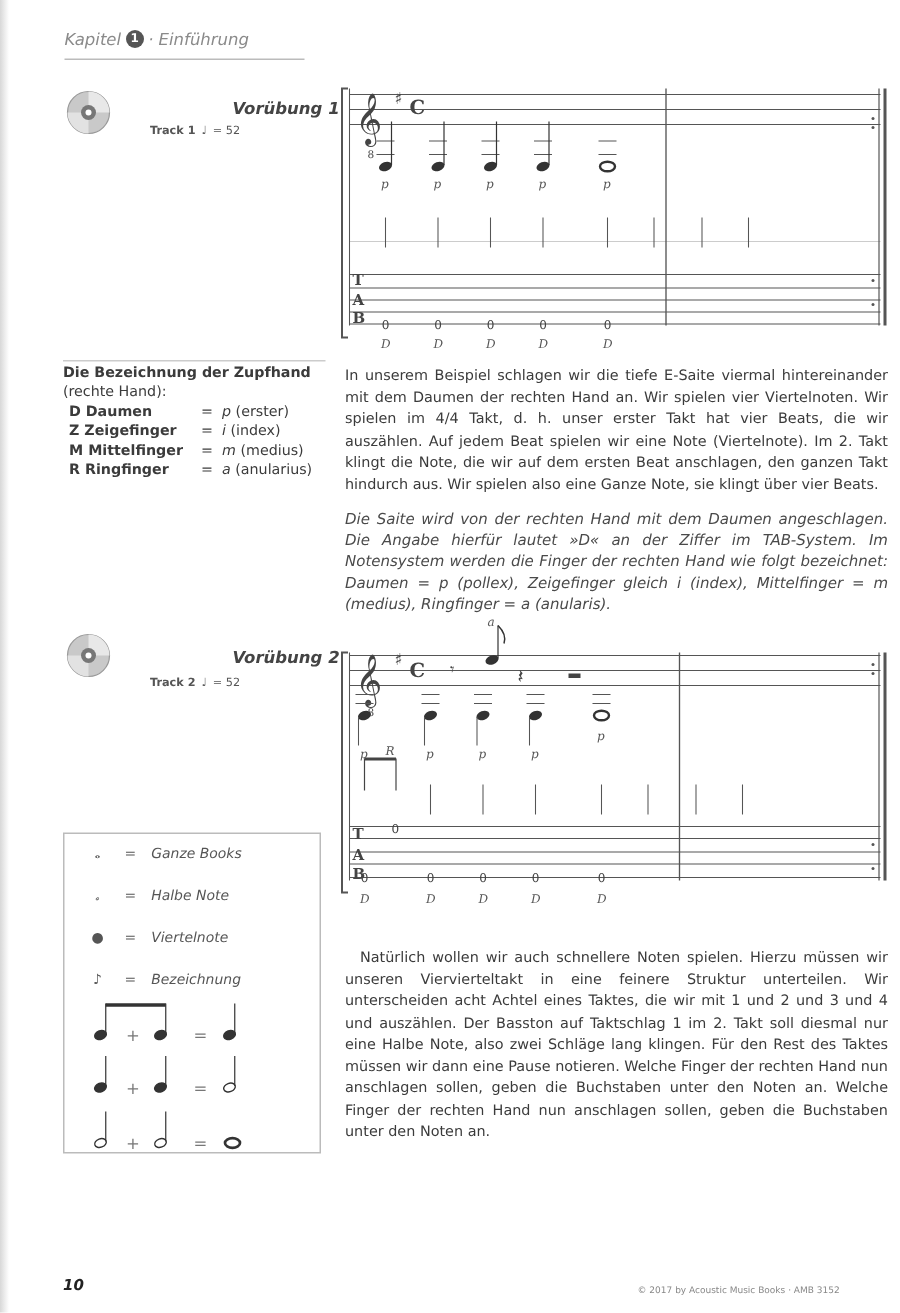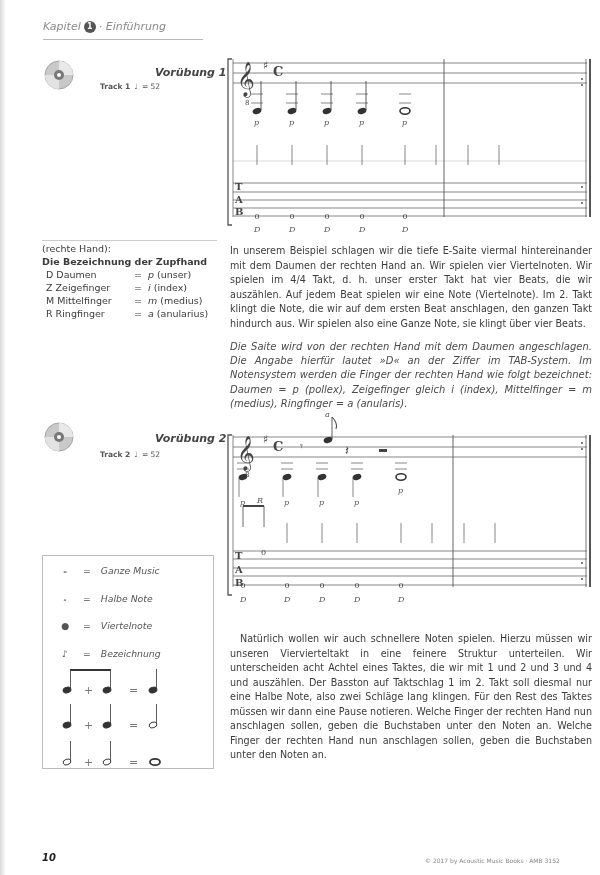--- a/index.html
+++ b/index.html
@@ -1,29 +1,29 @@
 <!DOCTYPE html>
 <html><head>
 <meta charset="utf-8">
 <style>
   html,body{margin:0;padding:0;background:#fff;}
   body{width:600px;height:875px;position:relative;overflow:hidden;font-family:"DejaVu Sans",sans-serif;color:#3a3a3a;}
   .abs{position:absolute;}
   .left-shadow{left:0;top:0;width:6px;height:875px;background:linear-gradient(to right,#d8d8d8,#fff);}
-  .chapter{left:43px;top:20px;font-size:11px;font-style:italic;color:#8a8a8a;display:flex;align-items:center;gap:3px;}
+  .chapter{left:43px;top:20px;font-size:11px;font-style:italic;color:#8a8a8a;display:flex;gap:3px;}
   .chapter .num{display:inline-block;width:12px;height:12px;border-radius:50%;background:#555;color:#fff;font-size:8px;font-weight:bold;text-align:center;line-height:12px;font-style:normal;}
   .chapter-rule{left:43px;top:39px;width:160px;height:1px;background:#bbb;}
   .cd{width:30px;height:30px;}
   .track{font-size:7.5px;color:#555;display:flex;align-items:center;gap:4px;padding-left:40px;}
   .track b{font-weight:bold;}
   .ex-title{font-size:11px;font-weight:bold;font-style:italic;color:#444;font-family:"DejaVu Sans",sans-serif;}
   .legend-box{left:42px;top:242px;width:175px;font-size:9.5px;line-height:13px;color:#3b3b3b;}
   .legend-box .hd{font-weight:bold;}
   .legend-row{display:flex;padding-left:4px;}
-  .legend-row .k{width:88px;}
+  .legend-row .k{width:88px;font-weight:bold;}
   .legend-row .eq{width:14px;}
   .legend-row .v i{font-style:italic;}
   .legend-rule{left:42px;top:240px;width:175px;height:1px;background:#ccc;}
   .para{font-size:9.6px;line-height:14.5px;color:#3b3b3b;text-align:justify;}
   .para-it{font-style:italic;font-size:10px;line-height:14.2px;color:#4a4a4a;text-align:justify;}
   .notes-box{left:42px;top:555px;width:170px;height:212px;border:1px solid #bbb;}
   .nrow{position:absolute;left:14px;display:flex;align-items:center;gap:10px;font-size:9.3px;font-style:italic;color:#555;}
   .nrow .sym{width:16px;text-align:center;font-style:normal;}
   .footer-page{left:42px;top:852px;font-size:10px;font-weight:bold;font-style:italic;color:#222;}
   .footer-copy{left:425px;top:857px;font-size:6px;color:#888;}
@@ -132,26 +132,26 @@
       <line x1="274" y1="90" x2="274" y2="110" stroke="#555" stroke-width="0.7"></line>
     </g>
 
   <text x="10" y="135" font-size="10" font-weight="bold" font-family="DejaVu Sans" fill="#444">T</text>
   <text x="10" y="148" font-size="10" font-weight="bold" font-family="DejaVu Sans" fill="#444">A</text>
   <text x="10" y="160" font-size="10" font-weight="bold" font-family="DejaVu Sans" fill="#444">B</text>
 </svg>
 
 <div class="abs legend-rule"></div>
 <div class="abs legend-box">
+  <div class="hd">Die Bezeichnung der Zupfhand</div>
   <div class="hd" style="font-weight:normal;">(rechte Hand):</div>
-  <div class="hd">Die Bezeichnung der Zupfhand</div>
   <div class="legend-row">
       <span class="k">D Daumen</span>
       <span class="eq">=</span>
-      <span class="v"><i>p</i> <span>(unser)</span></span>
+      <span class="v"><i>p</i> <span>(erster)</span></span>
     </div>
   <div class="legend-row">
       <span class="k">Z Zeigefinger</span>
       <span class="eq">=</span>
       <span class="v"><i>i</i> <span>(index)</span></span>
     </div>
   <div class="legend-row">
       <span class="k">M Mittelfinger</span>
       <span class="eq">=</span>
       <span class="v"><i>m</i> <span>(medius)</span></span>
@@ -262,21 +262,21 @@
   <text x="36" y="150" font-size="8" fill="#444">0</text>
   <text x="10" y="154" font-size="10" font-weight="bold" font-family="DejaVu Sans" fill="#444">T</text>
   <text x="10" y="168" font-size="10" font-weight="bold" font-family="DejaVu Sans" fill="#444">A</text>
   <text x="10" y="181" font-size="10" font-weight="bold" font-family="DejaVu Sans" fill="#444">B</text>
 </svg>
 
 <div class="abs notes-box">
   <div class="nrow" style="top:8px;">
       <span class="sym">𝅝</span>
       <span>=</span>
-      <span>Ganze Music</span>
+      <span>Ganze Books</span>
     </div>
   <div class="nrow" style="top:36px;">
       <span class="sym">𝅗</span>
       <span>=</span>
       <span>Halbe Note</span>
     </div>
   <div class="nrow" style="top:64px;">
       <span class="sym">●</span>
       <span>=</span>
       <span>Viertelnote</span>

